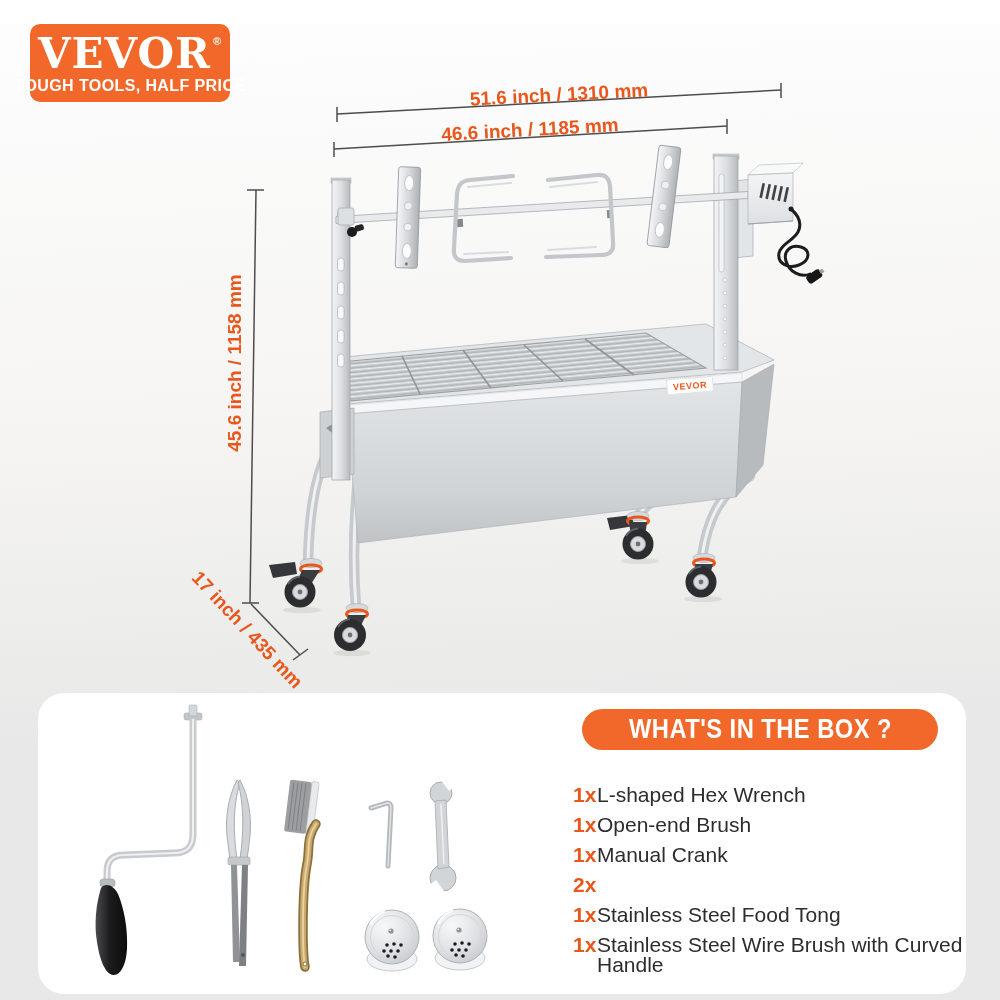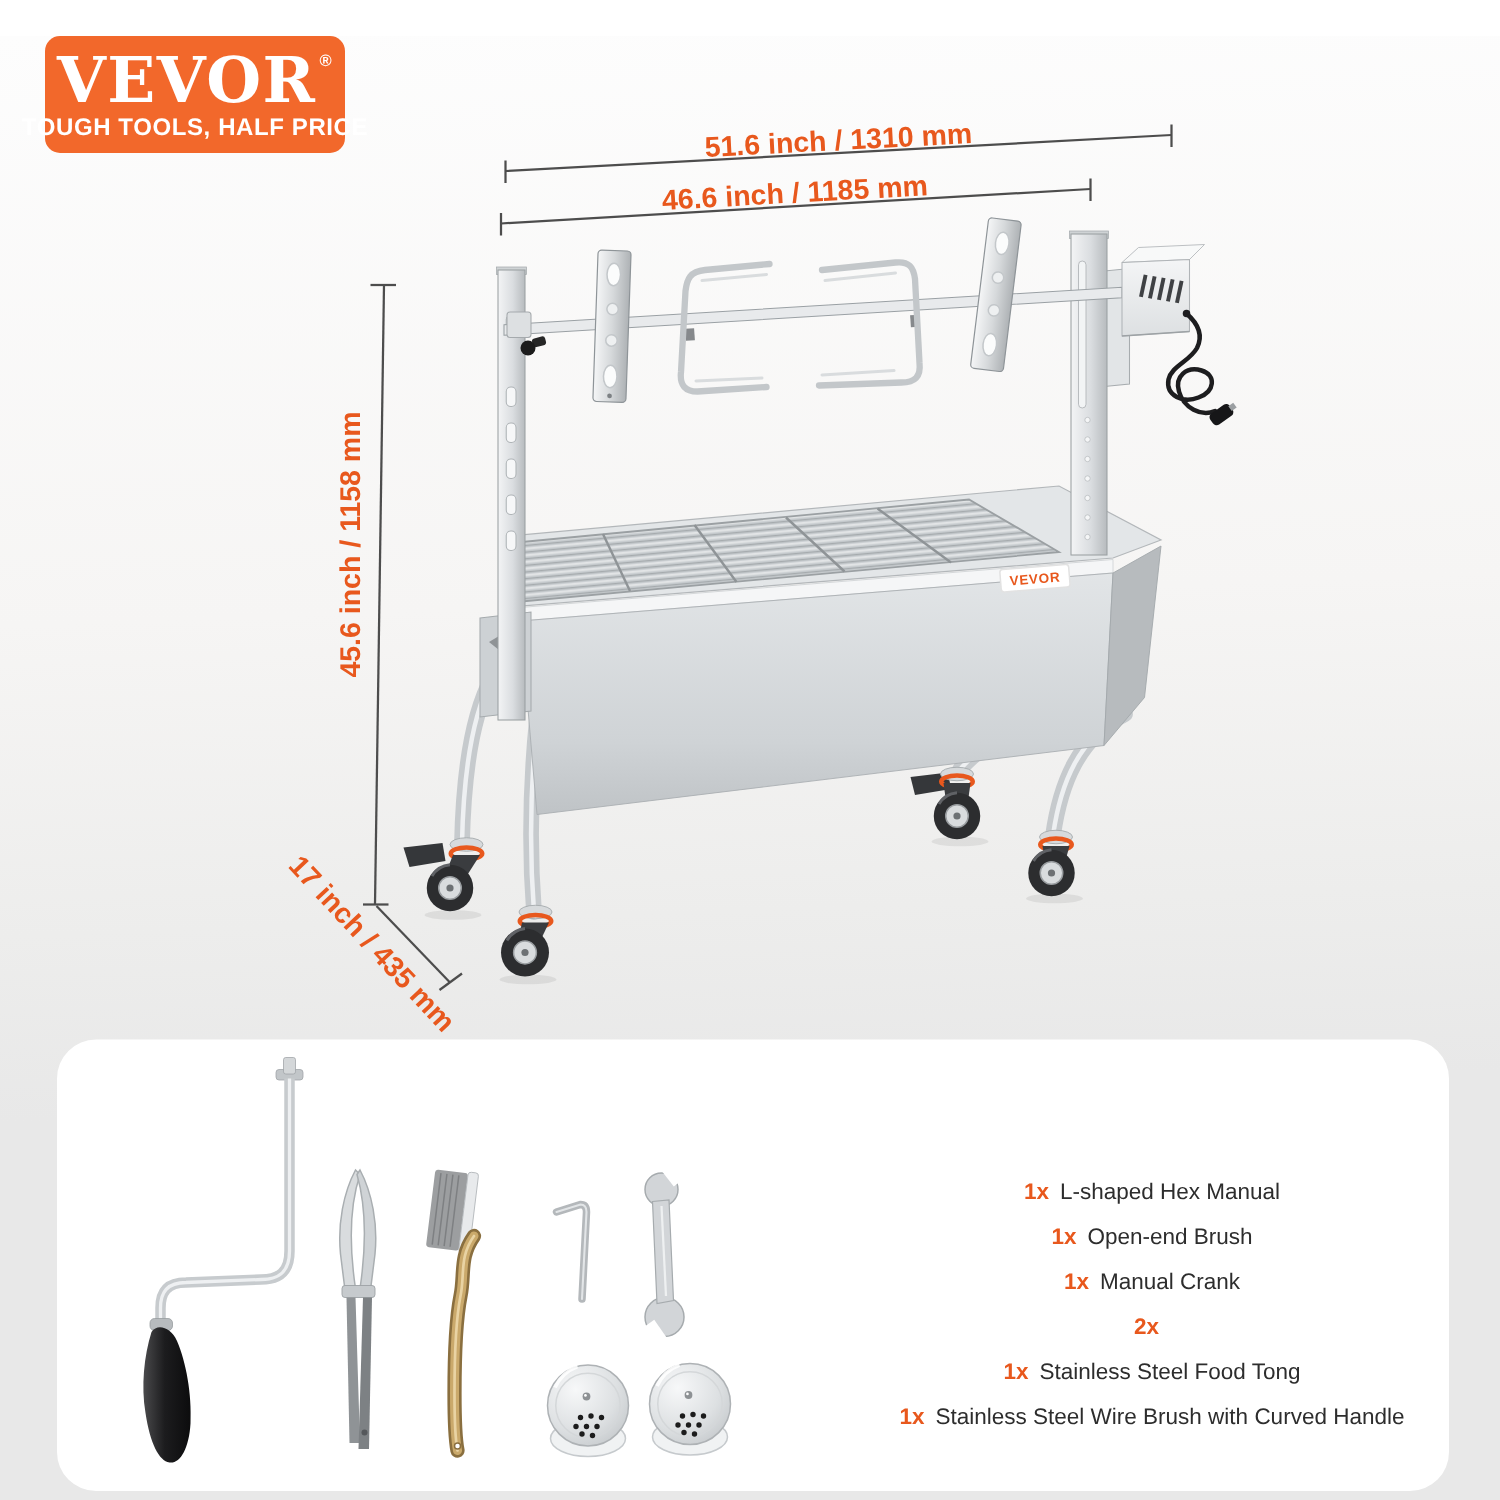--- a/index.html
+++ b/index.html
@@ -21,21 +21,21 @@
   .dim-h{left:85px;top:328px;width:300px;transform:rotate(-90deg);}
   .dim-d{left:147px;top:595px;width:200px;transform:rotate(47deg);}
   svg{position:absolute;left:0;top:0;}
   
   .card{position:absolute;left:38px;top:669px;width:928px;height:301px;background:#FFFFFF;border-radius:26px;}
   .pill{position:absolute;left:544px;top:16px;width:356px;height:41px;background:#F2682B;border-radius:21px;
     display:flex;align-items:center;justify-content:center;}
   .pill span{color:#fff;font-weight:700;font-size:27px;letter-spacing:.5px;white-space:nowrap;
     transform:scaleX(.88);display:inline-block;}
   .items{position:absolute;left:535px;top:92px;width:390px;}
-  .item{display:flex;align-items:flex-start;margin-bottom:10px;font-size:15px;line-height:20px;justify-content:center;}
+  .item{display:flex;align-items:flex-start;margin-bottom:10px;font-size:21px;line-height:20px;}
   .item .qty{color:#E8581D;font-weight:700;width:24px;flex:0 0 24px;}
   .item .lbl{color:#2d2d2d;}
 </style>
 </head>
 <body>
 
 <div class="stage">
 
   <div class="logo">
     <div class="logo-main">
@@ -374,25 +374,28 @@
               <circle cx="459" cy="926" r="1.8"></circle>
               <circle cx="466" cy="926" r="1.8"></circle>
             <circle cx="456" cy="931" r="1.8"></circle>
               <circle cx="463" cy="932" r="1.8"></circle>
           </g>
           <path d="M 438,900 A 27 27 0 0 1 453,886" stroke="#ffffff" stroke-width="2.5" fill="none" opacity="0.85"></path>
         </g>
       </g>
     </svg>
 
+    <div class="pill">
+      <span>WHAT'S IN THE BOX ?</span>
+    </div>
 
     <div class="items">
       <div class="item">
         <span class="qty">1x</span>
-        <span class="lbl">L-shaped Hex Manual</span>
+        <span class="lbl">L-shaped Hex Wrench</span>
       </div>
       <div class="item">
         <span class="qty">1x</span>
         <span class="lbl">Open-end Brush</span>
       </div>
       <div class="item">
         <span class="qty">1x</span>
         <span class="lbl">Manual Crank</span>
       </div>
       <div class="item">

